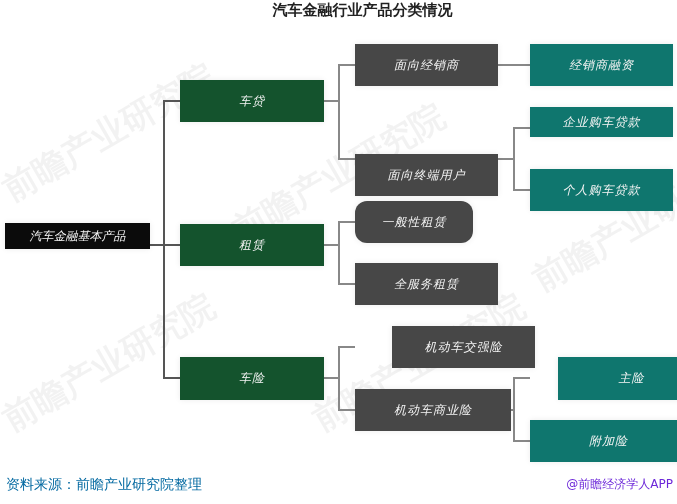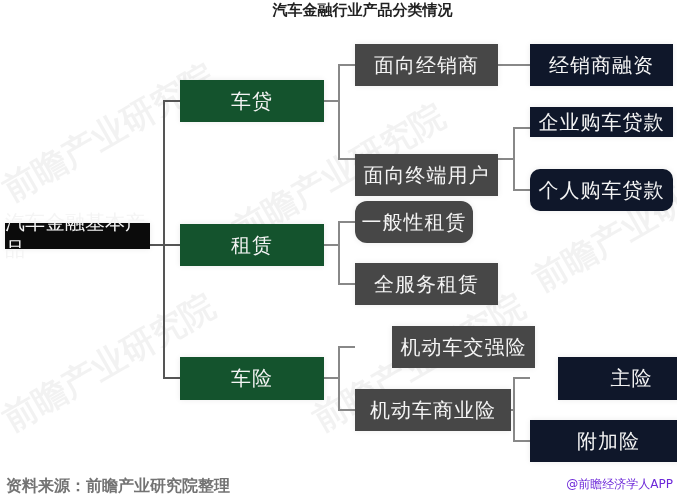--- a/index.html
+++ b/index.html
@@ -9,31 +9,32 @@
     font-family: "DejaVu Sans", "Liberation Sans", sans-serif;
   }
   .title {
     position: absolute; left: 0; top: 1px; width: 677px; text-align: center;
     font-size: 15px; font-weight: bold; color: #222;
     font-family: "DejaVu Serif", "Liberation Serif", serif;
     margin-left: 24px;
   }
   .box {
     position: absolute; display: flex; align-items: center; justify-content: center;
-    color: #f4f4f4; font-size: 20px; letter-spacing: 1px; box-sizing: border-box;
+    color: #f4f4f4; font-size: 12px; letter-spacing: 1px; box-sizing: border-box;
     box-shadow: 0 0 6px rgba(0,0,0,0.08);
+    font-style: italic;
   }
   .root { background: #0b0b0b; }
   .l1 { background: #14532d; }
   .l2 { background: #474747; }
-  .l3 { background: #0f172a; }
+  .l3 { background: #0f766e; }
   .line { position: absolute; background: #555; }
   .line.light { background: #888; }
   .footer-left {
-    position: absolute; left: 6px; top: 476px; font-size: 16px; color: #737373; font-weight: bold;
+    position: absolute; left: 6px; top: 476px; font-size: 14px; color: #0369a1;
   }
   .footer-right {
     position: absolute; right: 4px; top: 476px; font-size: 12px; color: #6d28d9;
   }
   .watermark {
     position: absolute; font-size: 34px; font-weight: bold; color: rgba(0,0,0,0.05);
     transform: rotate(-30deg); white-space: nowrap; pointer-events: none;
   }
 </style>
 </head>
@@ -88,18 +89,18 @@
 
 <div class="box l2" style="left:355px;top:44px;width:143px;height:42px;">面向经销商</div>
 <div class="box l2" style="left:355px;top:138px;width:143px;height:42px;margin-top:16px;">面向终端用户</div>
 <div class="box l2" style="left:355px;top:201px;width:118px;height:42px;border-radius:12px;">一般性租赁</div>
 <div class="box l2" style="left:355px;top:263px;width:143px;height:42px;text-align:center;">全服务租赁</div>
 <div class="box l2" style="left:355px;top:326px;width:143px;height:42px;margin-left:37px;">机动车交强险</div>
 <div class="box l2" style="left:355px;top:389px;width:156px;height:42px;">机动车商业险</div>
 
 <div class="box l3" style="left:530px;top:44px;width:143px;height:42px;">经销商融资</div>
 <div class="box l3" style="left:530px;top:107px;width:143px;height:30px;">企业购车贷款</div>
-<div class="box l3" style="left:530px;top:169px;width:143px;height:42px;border-radius:10px;">个人购车贷款</div>
+<div class="box l3" style="left:530px;top:169px;width:143px;height:42px;">个人购车贷款</div>
 <div class="box l3" style="left:558px;top:357px;width:147px;height:43px;">主险</div>
 <div class="box l3" style="left:530px;top:420px;width:157px;height:42px;">附加险</div>
 
 <div class="footer-left">资料来源：前瞻产业研究院整理</div>
 <div class="footer-right">@前瞻经济学人APP</div>
 
 </body></html>

